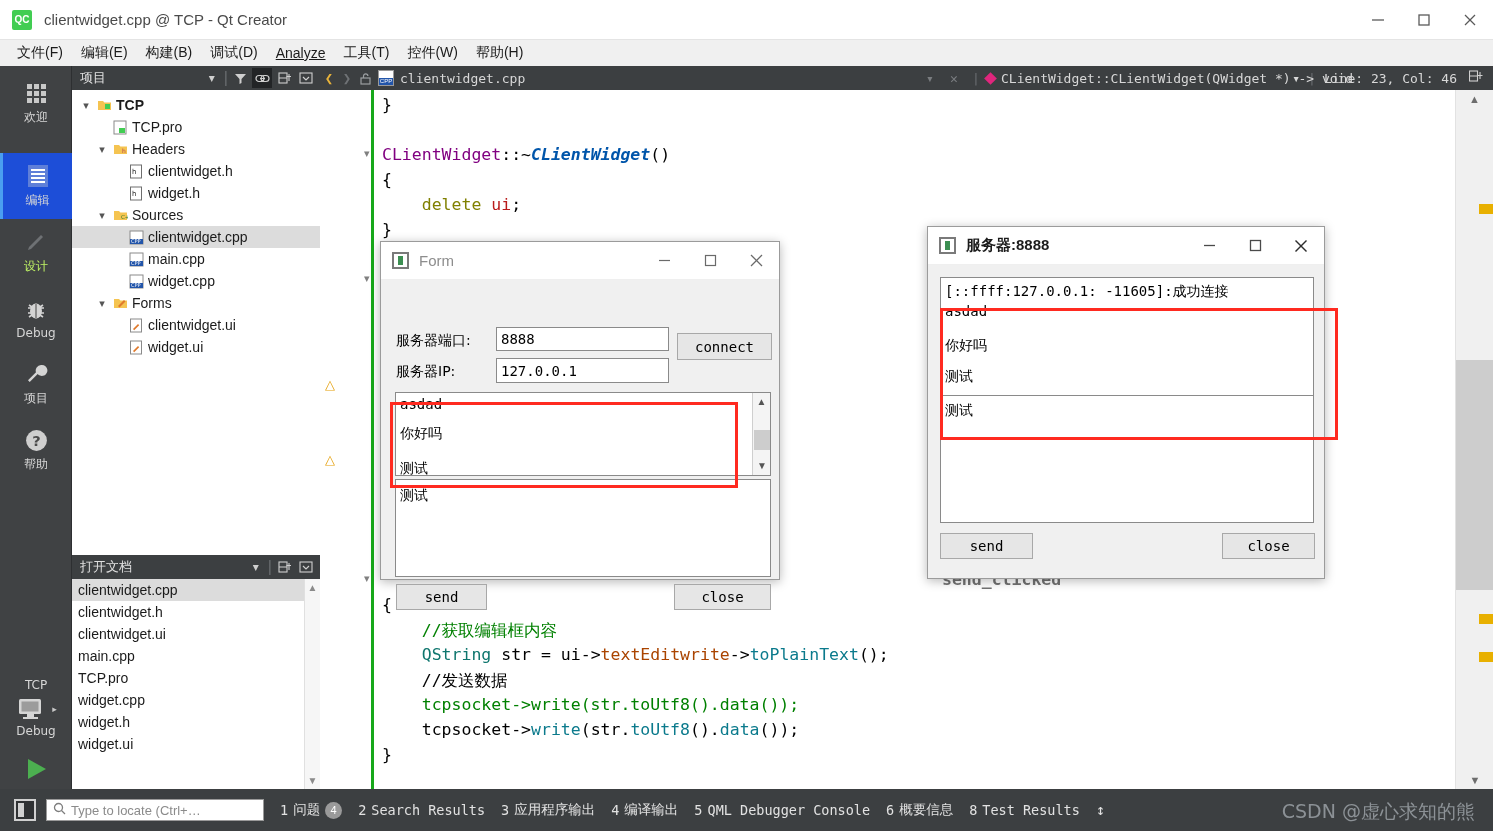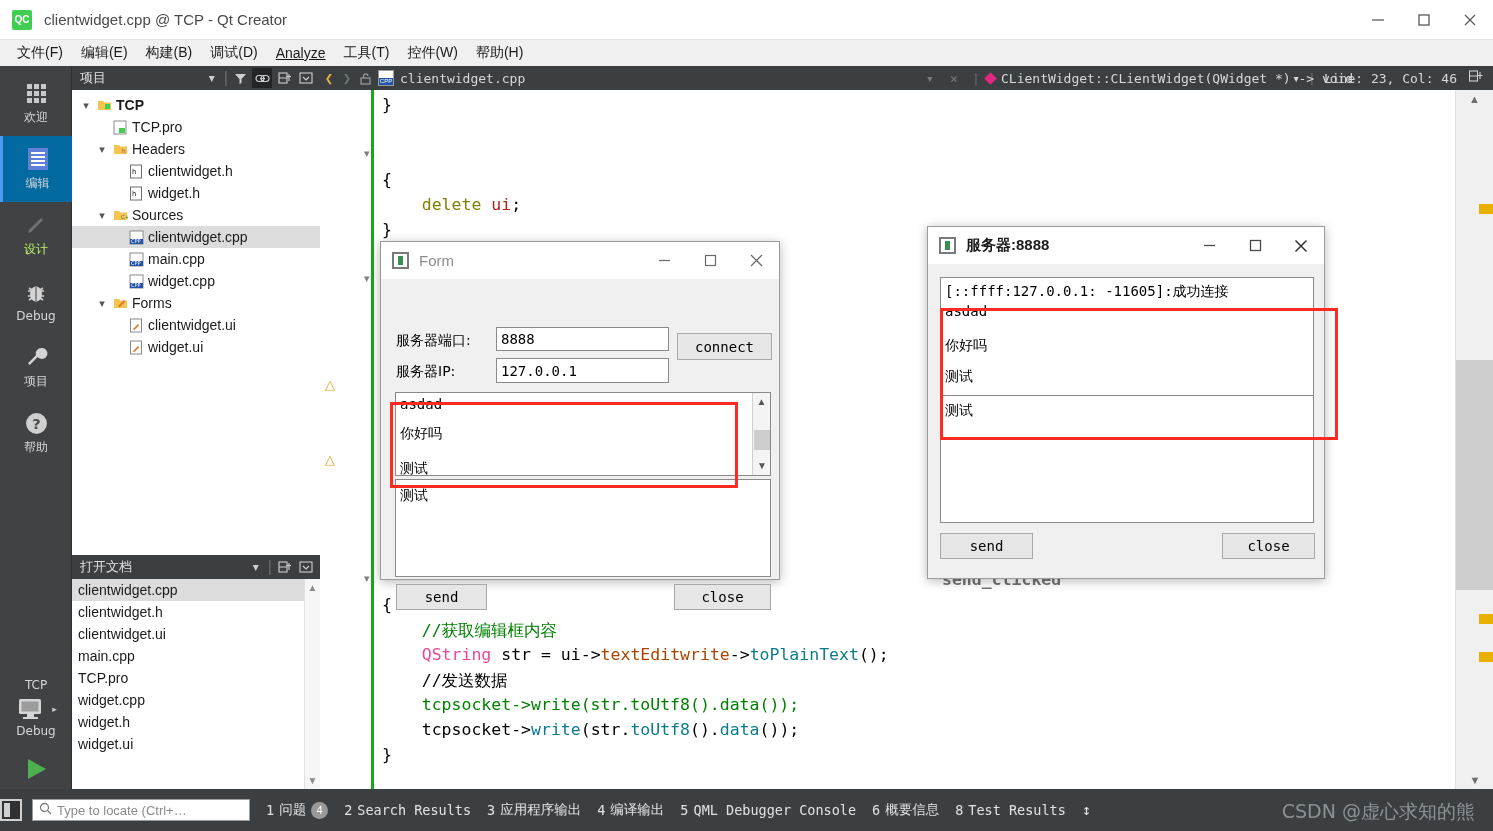--- a/index.html
+++ b/index.html
@@ -23,21 +23,21 @@
   
   .menubar { position:absolute; left:0; top:40px; width:1493px; height:26px;
     background:#f0f0f0; display:flex; align-items:center; padding-left:8px; }
   .menu-item { font-size:14px; color:#1b1b1b; padding:3px 9px; white-space:nowrap; }
 
   
   .modebar { position:absolute; left:0; top:66px; width:72px; height:723px; background:#404244;
     border-right:1px solid #2d2f31; }
   .mode { width:72px; height:66px; display:flex; flex-direction:column;
     align-items:center; justify-content:center; gap:3px; }
-  .mode.active { background:#0369a1; border-left:3px solid #4a9ef0; }
+  .mode.active { background:#1d4ed8; border-left:3px solid #4a9ef0;margin-top:17px; }
   .mode-label { font-size:12px; color:#d6d6d6; font-family:"DejaVu Sans", sans-serif; }
   .mode.dim .mode-label { color:#bef264; }
   .mode-ico { width:26px; height:26px; display:flex; align-items:center; justify-content:center; }
 
   .grid-ico { display:grid; grid-template-columns:repeat(3,5px); grid-template-rows:repeat(3,5px); gap:2px; }
   .grid-ico i { background:#c8c8c8; display:block; }
 
   .edit-ico { width:20px; height:22px; background:#5f7fd8; display:flex; flex-direction:column;
     justify-content:center; gap:2px; padding:3px; }
   .edit-ico i { height:2px; background:#fff; display:block; }
@@ -101,21 +101,21 @@
   .warnmark { position:absolute; left:3px; width:14px; height:14px; color:#e5a00d; font-size:13px;
     line-height:14px; text-align:center; }
 
   
   .k  { color:#808000; }              
   .cls{ color:#800080; }
   .fn { color:#0055aa; font-weight:bold; font-style:italic; }
   .fn2{ color:#0b7a8c; }
   .id { color:#000000; }
   .cm { color:#008000; }
-  .ty { color:#ec4899; }
+  .ty { color:#0f766e; }
   .mem{ color:#aa4400; }
   .err-underline { border-bottom:2px dotted #d08000; }
 
   .vscroll { position:absolute; right:0; top:0; width:38px; height:699px; background:#f0f0f0;
     border-left:1px solid #e2e2e2; }
   .vsbtn { height:18px; display:flex; align-items:center; justify-content:center;
     color:#6d6d6d; font-size:11px; }
   .vsthumb { position:absolute; left:0; width:38px; background:#cdcdcd; }
   .vsmark { position:absolute; left:23px; width:14px; height:10px; background:#e8b000; }
 
@@ -150,21 +150,21 @@
   .qsb { position:absolute; right:0; top:0; width:18px; background:#f4f4f4;
     border-left:1px solid #cfcfcf; }
   .qsb .a { height:18px; text-align:center; color:#555; font-size:10px; line-height:18px; }
   .qsb .thumb { position:absolute; left:1px; width:16px; background:#cdcdcd; }
 
   .redbox { position:absolute; border:3px solid #ff2a20; pointer-events:none; }
 
   
   .statusbar { position:absolute; left:0; bottom:0; width:1493px; height:42px; background:#3c3f41;
     display:flex; align-items:center; }
-  .locate-box { display:flex; align-items:center; }
+  .locate-box { margin-left:14px; display:flex; align-items:center; }
   .locate-sq { width:22px; height:22px; border:2px solid #d0d0d0; background:#2f3133; position:relative; }
   .locate-sq:after{ content:""; position:absolute; left:2px; top:2px; width:6px; bottom:2px; background:#d0d0d0; }
   .locate-input { margin-left:10px; width:218px; height:22px; background:#fff;
     border:1px solid #9a9a9a; display:flex; align-items:center; padding-left:6px; gap:5px;
     font-size:13px; color:#8b8b8b; }
   .st-item { color:#e2e2e2; font-size:13.5px; font-family:"DejaVu Sans Mono", monospace;
     margin-left:16px; display:flex; align-items:center; gap:5px; white-space:nowrap; }
   .st-item .cn { font-family:"DejaVu Sans", sans-serif; }
   .badge { width:17px; height:17px; border-radius:50%; background:#9a9a9a; color:#fff;
     font-size:11px; display:flex; align-items:center; justify-content:center;
@@ -574,20 +574,21 @@
 
       <div class="warnmark" style="top:288px">△</div>
       <div class="warnmark" style="top:363px">△</div>
 
       <div style="position:absolute;left:44px;top:57px;color:#808080;font-size:11px">▾</div>
       <div style="position:absolute;left:44px;top:182px;color:#808080;font-size:11px">▾</div>
       <div style="position:absolute;left:44px;top:482px;color:#808080;font-size:11px">▾</div>
 
       <div class="code">
         <div class="cl" style="top:5px">}</div>
+        <div class="cl" style="top:55px"><span class="cls">CLientWidget</span><span class="id">::~</span><span class="fn">CLientWidget</span><span class="id">()</span></div>
         <div class="cl" style="top:80px">{</div>
         <div class="cl" style="top:105px"><span class="id">    </span><span class="k">delete</span> <span style="color:#b91c1c">ui</span><span class="id">;</span></div>
         <div class="cl" style="top:130px">}</div>
 
         <div class="cl" style="left:560px;top:180px;color:#0055aa;font-weight:bold">ect_clicked(</div>
         <div class="cl" style="left:560px;top:280px;color:#0b7a8c">&gt;text();</div>
         <div class="cl err-underline" style="left:560px;top:305px;color:#0b7a8c">rt-&gt;text().t</div>
         <div class="cl" style="left:560px;top:380px;color:#7a0b62">stAddress(ip</div>
         <div class="cl" style="left:560px;top:480px;color:#737373;font-weight:bold">send_clicked</div>
 

